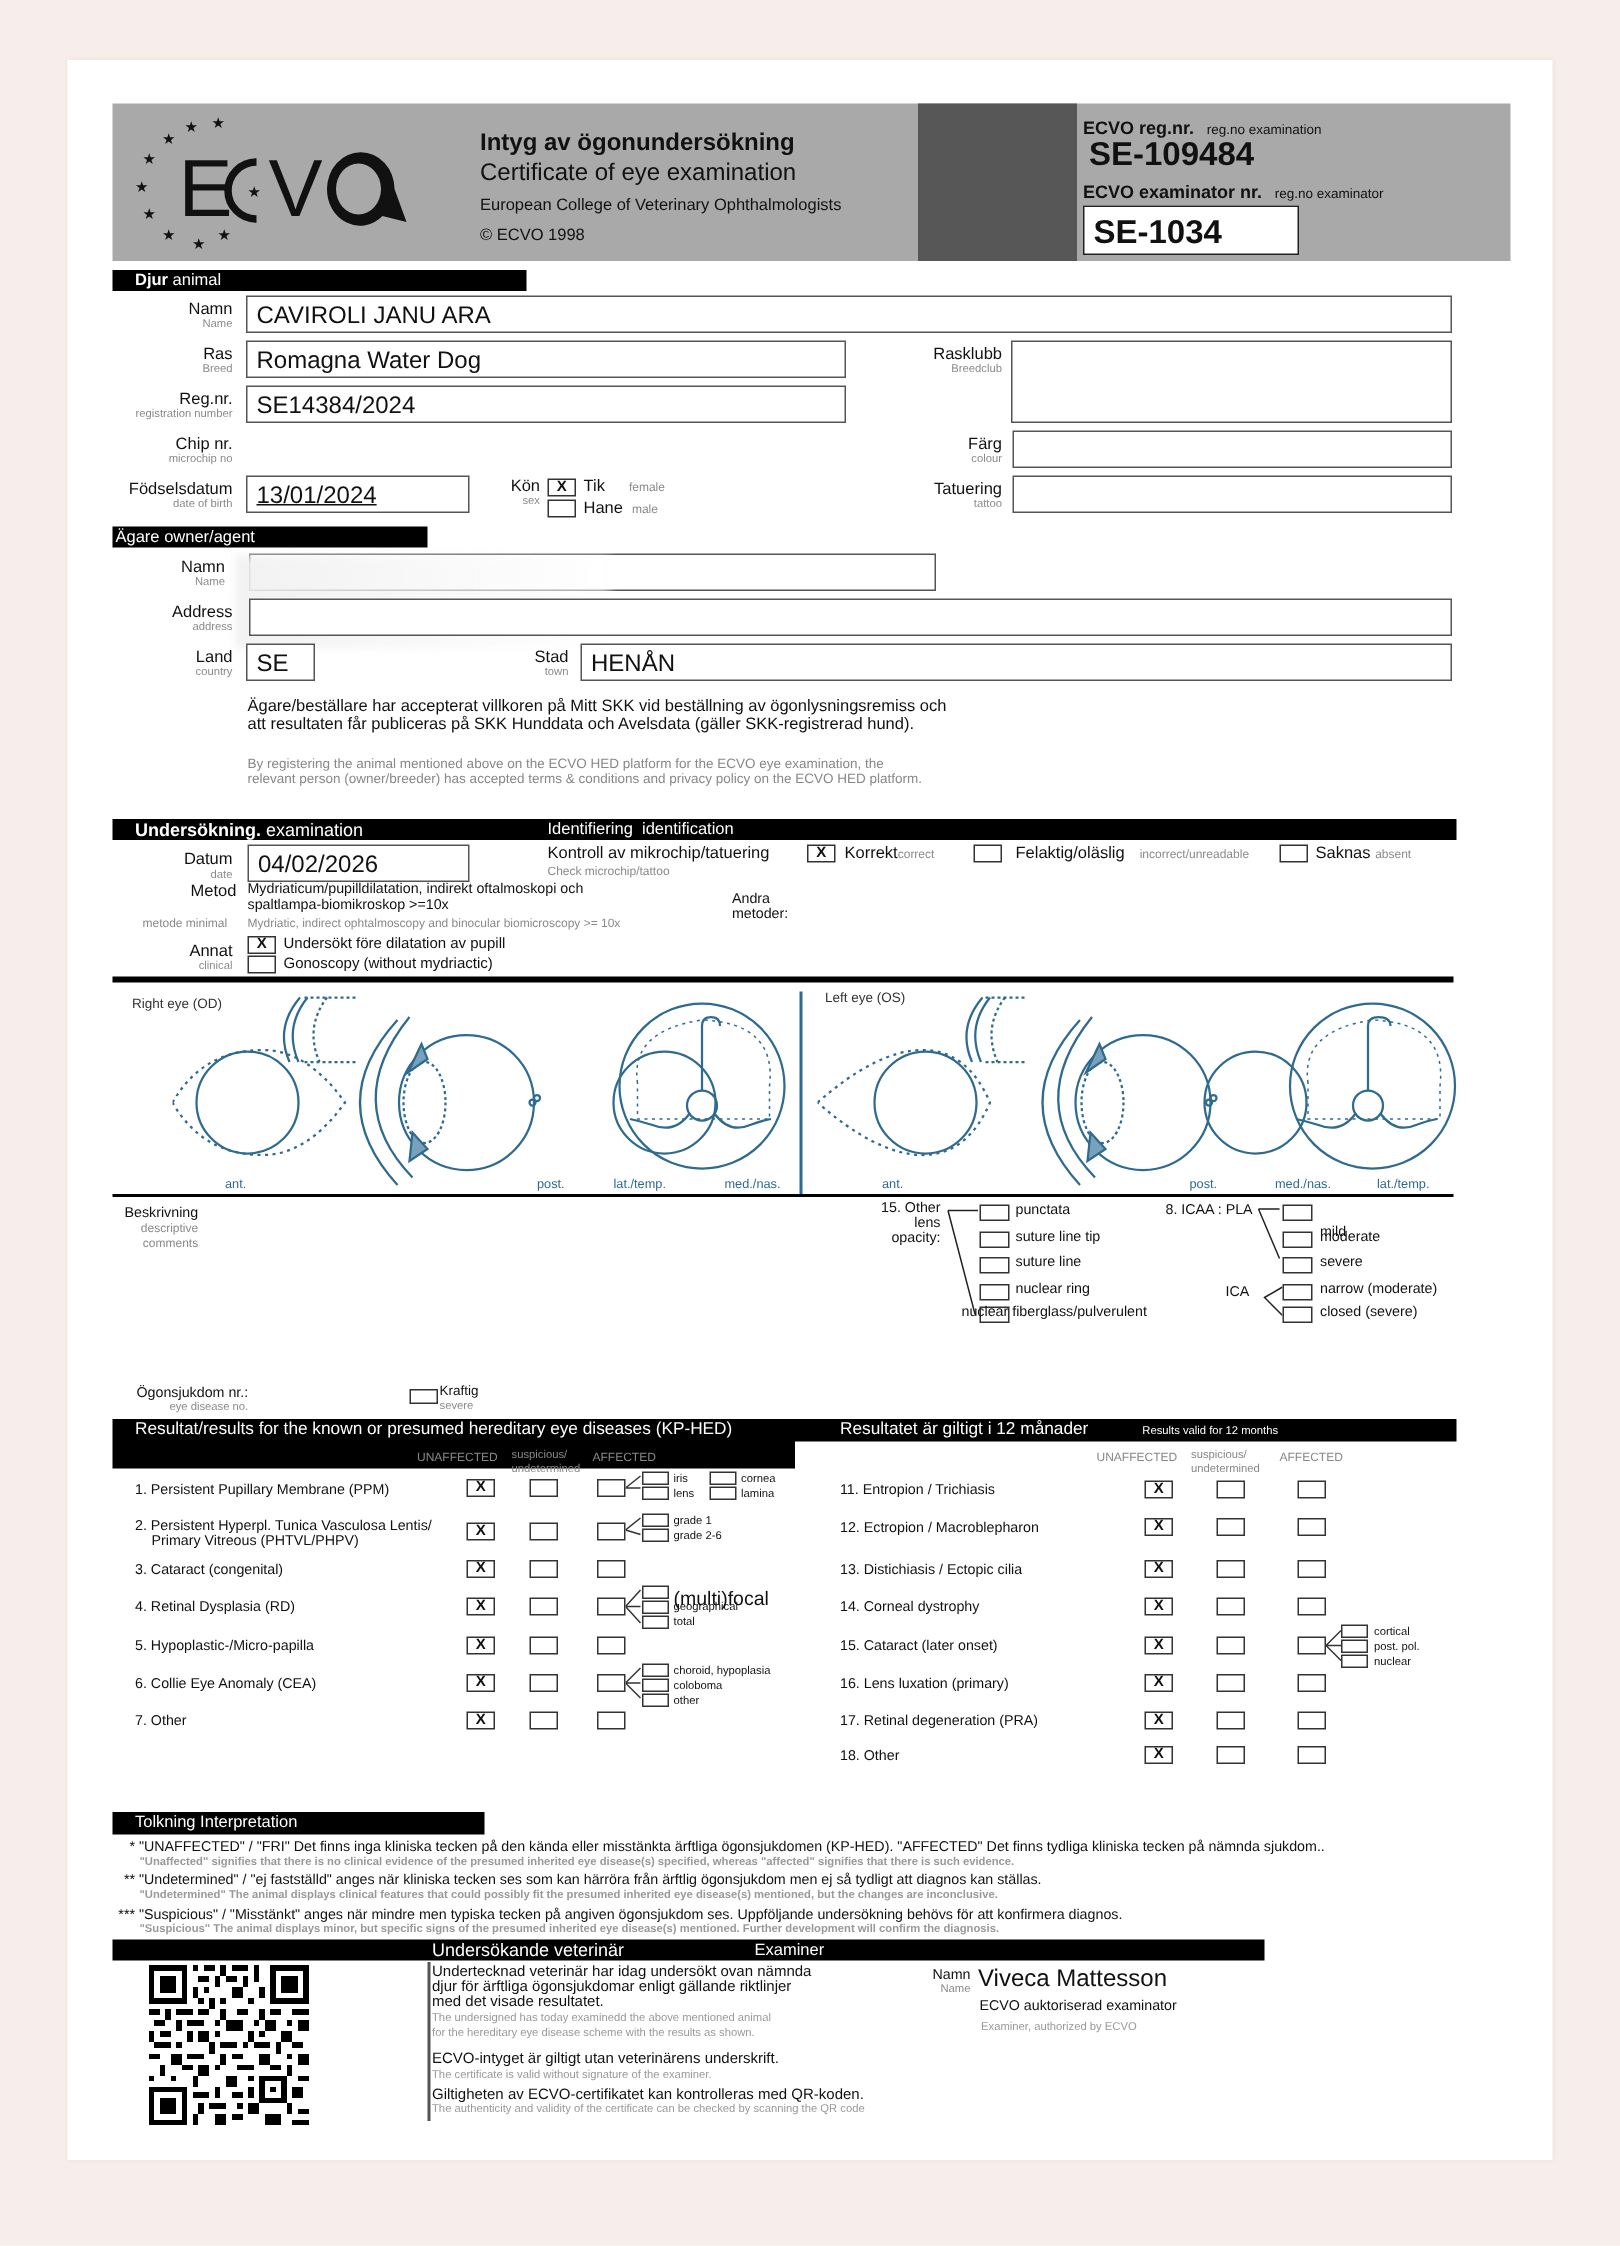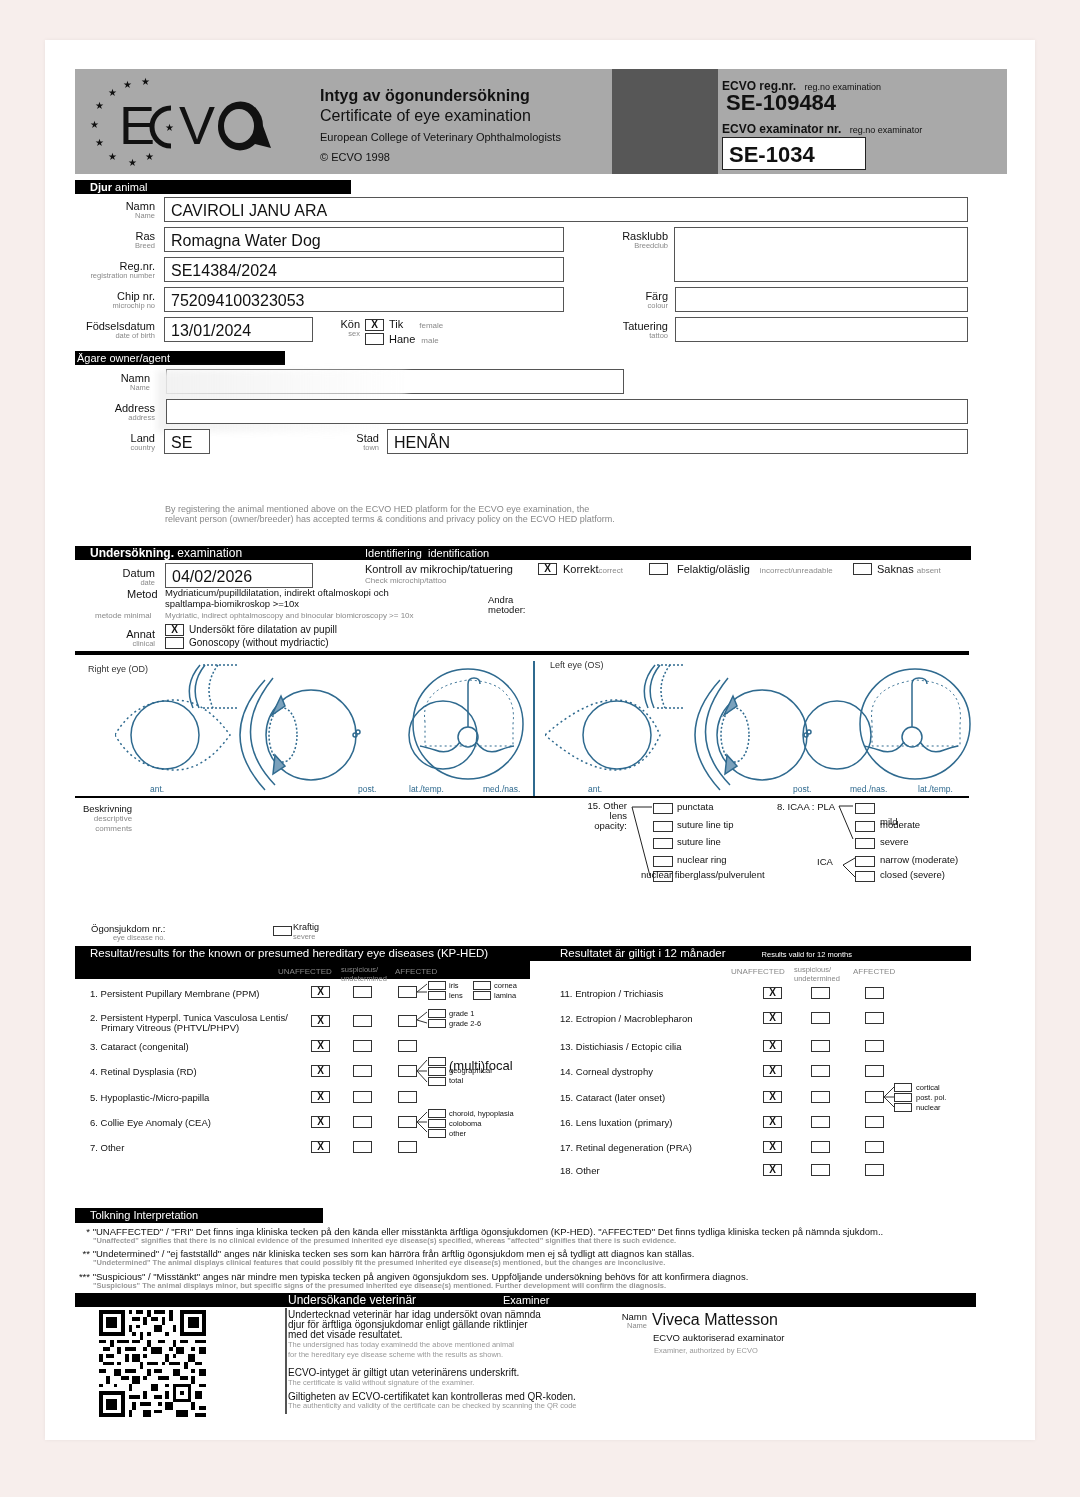--- a/index.html
+++ b/index.html
@@ -76,26 +76,23 @@
   <div class="box" style="left:119px;top:187px;width:400px;height:25px;">
       <div class="val" style="padding-top:5px;">Romagna Water Dog</div>
     </div>
 
   <div class="lbl" style="left:0;top:221px;width:110px;"><span>Reg.nr.</span><span class="sub">registration number</span></div>
   <div class="box" style="left:119px;top:217px;width:400px;height:25px;">
       <div class="val" style="padding-top:5px;">SE14384/2024</div>
     </div>
 
   <div class="lbl" style="left:0;top:251px;width:110px;"><span>Chip nr.</span><span class="sub">microchip no</span></div>
-  <div class="box" style="left:119px;top:247px;width:400px;height:25px;">
-      <div class="val" style="padding-top:5px;">752094100323053</div>
-    </div>
 
   <div class="lbl" style="left:0;top:281px;width:110px;"><span>Födselsdatum</span><span class="sub">date of birth</span></div>
-  <div class="box" style="left:119px;top:277px;width:149px;height:25px;">
+  <div class="box" style="left:119px;top:277px;width:149px;height:25px;text-decoration:underline;">
       <div class="val" style="padding-top:5px;">13/01/2024</div>
     </div>
 
   <div class="lbl" style="left:280px;top:279px;width:35px;"><span>Kön</span><span class="sub">sex</span></div>
   <div class="cb" style="left:320px;top:279px;">X</div>
   <div class="t" style="left:344px;top:278px;font-size:11px;"><span>Tik</span><span class="sub" style="margin-left:16px;">female</span></div>
   <div class="cb" style="left:320px;top:293px;"></div>
   <div class="t" style="left:344px;top:293px;font-size:11px;"><span>Hane</span><span class="sub" style="margin-left:6px;">male</span></div>
 
   <div class="lbl" style="left:520px;top:191px;width:103px;"><span>Rasklubb</span><span class="sub">Breedclub</span></div>
@@ -131,20 +128,24 @@
   <div class="lbl" style="left:0;top:393px;width:110px;"><span>Land</span><span class="sub">country</span></div>
   <div class="box" style="left:119px;top:389px;width:46px;height:25px;">
       <div class="val" style="padding-top:5px;">SE</div>
     </div>
 
   <div class="lbl" style="left:290px;top:393px;width:44px;"><span>Stad</span><span class="sub">town</span></div>
   <div class="box" style="left:342px;top:389px;width:581px;height:25px;">
       <div class="val" style="padding-top:5px;">HENÅN</div>
     </div>
 
+  <div class="t" style="left:120px;top:425px;font-size:11px;line-height:12px;">
+    <div>Ägare/beställare har accepterat villkoren på Mitt SKK vid beställning av ögonlysningsremiss och</div>
+      <div>att resultaten får publiceras på SKK Hunddata och Avelsdata (gäller SKK-registrerad hund).</div>
+  </div>
   <div class="t" style="left:120px;top:464px;font-size:9px;line-height:10px;color:#888;">
     <div>By registering the animal mentioned above on the ECVO HED platform for the ECVO eye examination, the</div>
       <div>relevant person (owner/breeder) has accepted terms &amp; conditions and privacy policy on the ECVO HED platform.</div>
   </div>
 
   <div class="bar" style="left:30px;top:506px;width:896px;height:14px;line-height:14px;font-size:12px;">
     <span style="margin-left:15px;"><b>Undersökning.</b> <span>examination</span></span>
     <span style="position:absolute;left:290px;font-size:11px;"><span>Identifiering</span>&nbsp; <span>identification</span></span>
   </div>
 
@@ -470,21 +471,21 @@
   </div>
   <div class="t" style="left:30px;top:1209px;font-size:9.5px;line-height:9px;">
     <div><span style="display:inline-block;width:15px;text-align:right;">**</span> <span>"Undetermined" / "ej fastställd" anges när kliniska tecken ses som kan härröra från ärftlig ögonsjukdom men ej så tydligt att diagnos kan ställas.</span></div>
     <div style="padding-left:18px;font-size:7.5px;font-weight:bold;color:#999;">"Undetermined" The animal displays clinical features that could possibly fit the presumed inherited eye disease(s) mentioned, but the changes are inconclusive.</div>
   </div>
   <div class="t" style="left:25px;top:1232px;font-size:9.5px;line-height:9px;">
     <div><span style="display:inline-block;width:20px;text-align:right;">***</span> <span>"Suspicious" / "Misstänkt" anges när mindre men typiska tecken på angiven ögonsjukdom ses. Uppföljande undersökning behövs för att konfirmera diagnos.</span></div>
     <div style="padding-left:23px;font-size:7.5px;font-weight:bold;color:#999;">"Suspicious" The animal displays minor, but specific signs of the presumed inherited eye disease(s) mentioned. Further development will confirm the diagnosis.</div>
   </div>
 
-  <div class="bar" style="left:30px;top:1253px;width:901px;height:14px;line-height:14px;font-size:12px;">
+  <div class="bar" style="left:30px;top:1253px;width:768px;height:14px;line-height:14px;font-size:12px;">
     <span style="position:absolute;left:213px;">Undersökande veterinär</span>
     <span style="position:absolute;left:428px;font-size:11px;">Examiner</span>
   </div>
 
   <svg class="abs" style="left:54px;top:1270px" width="107" height="107" viewBox="0 0 29 29" shape-rendering="crispEdges">
     <rect width="29" height="29" fill="#fff"></rect>
     <g fill="#000">
       <path d="M0 0h7v7h-7z M1 1v5h5v-5z M2 2h3v3h-3z"></path>
       <path d="M22 0h7v7h-7z M23 1v5h5v-5z M24 2h3v3h-3z"></path>
       <path d="M0 22h7v7h-7z M1 23v5h5v-5z M2 24h3v3h-3z"></path>

